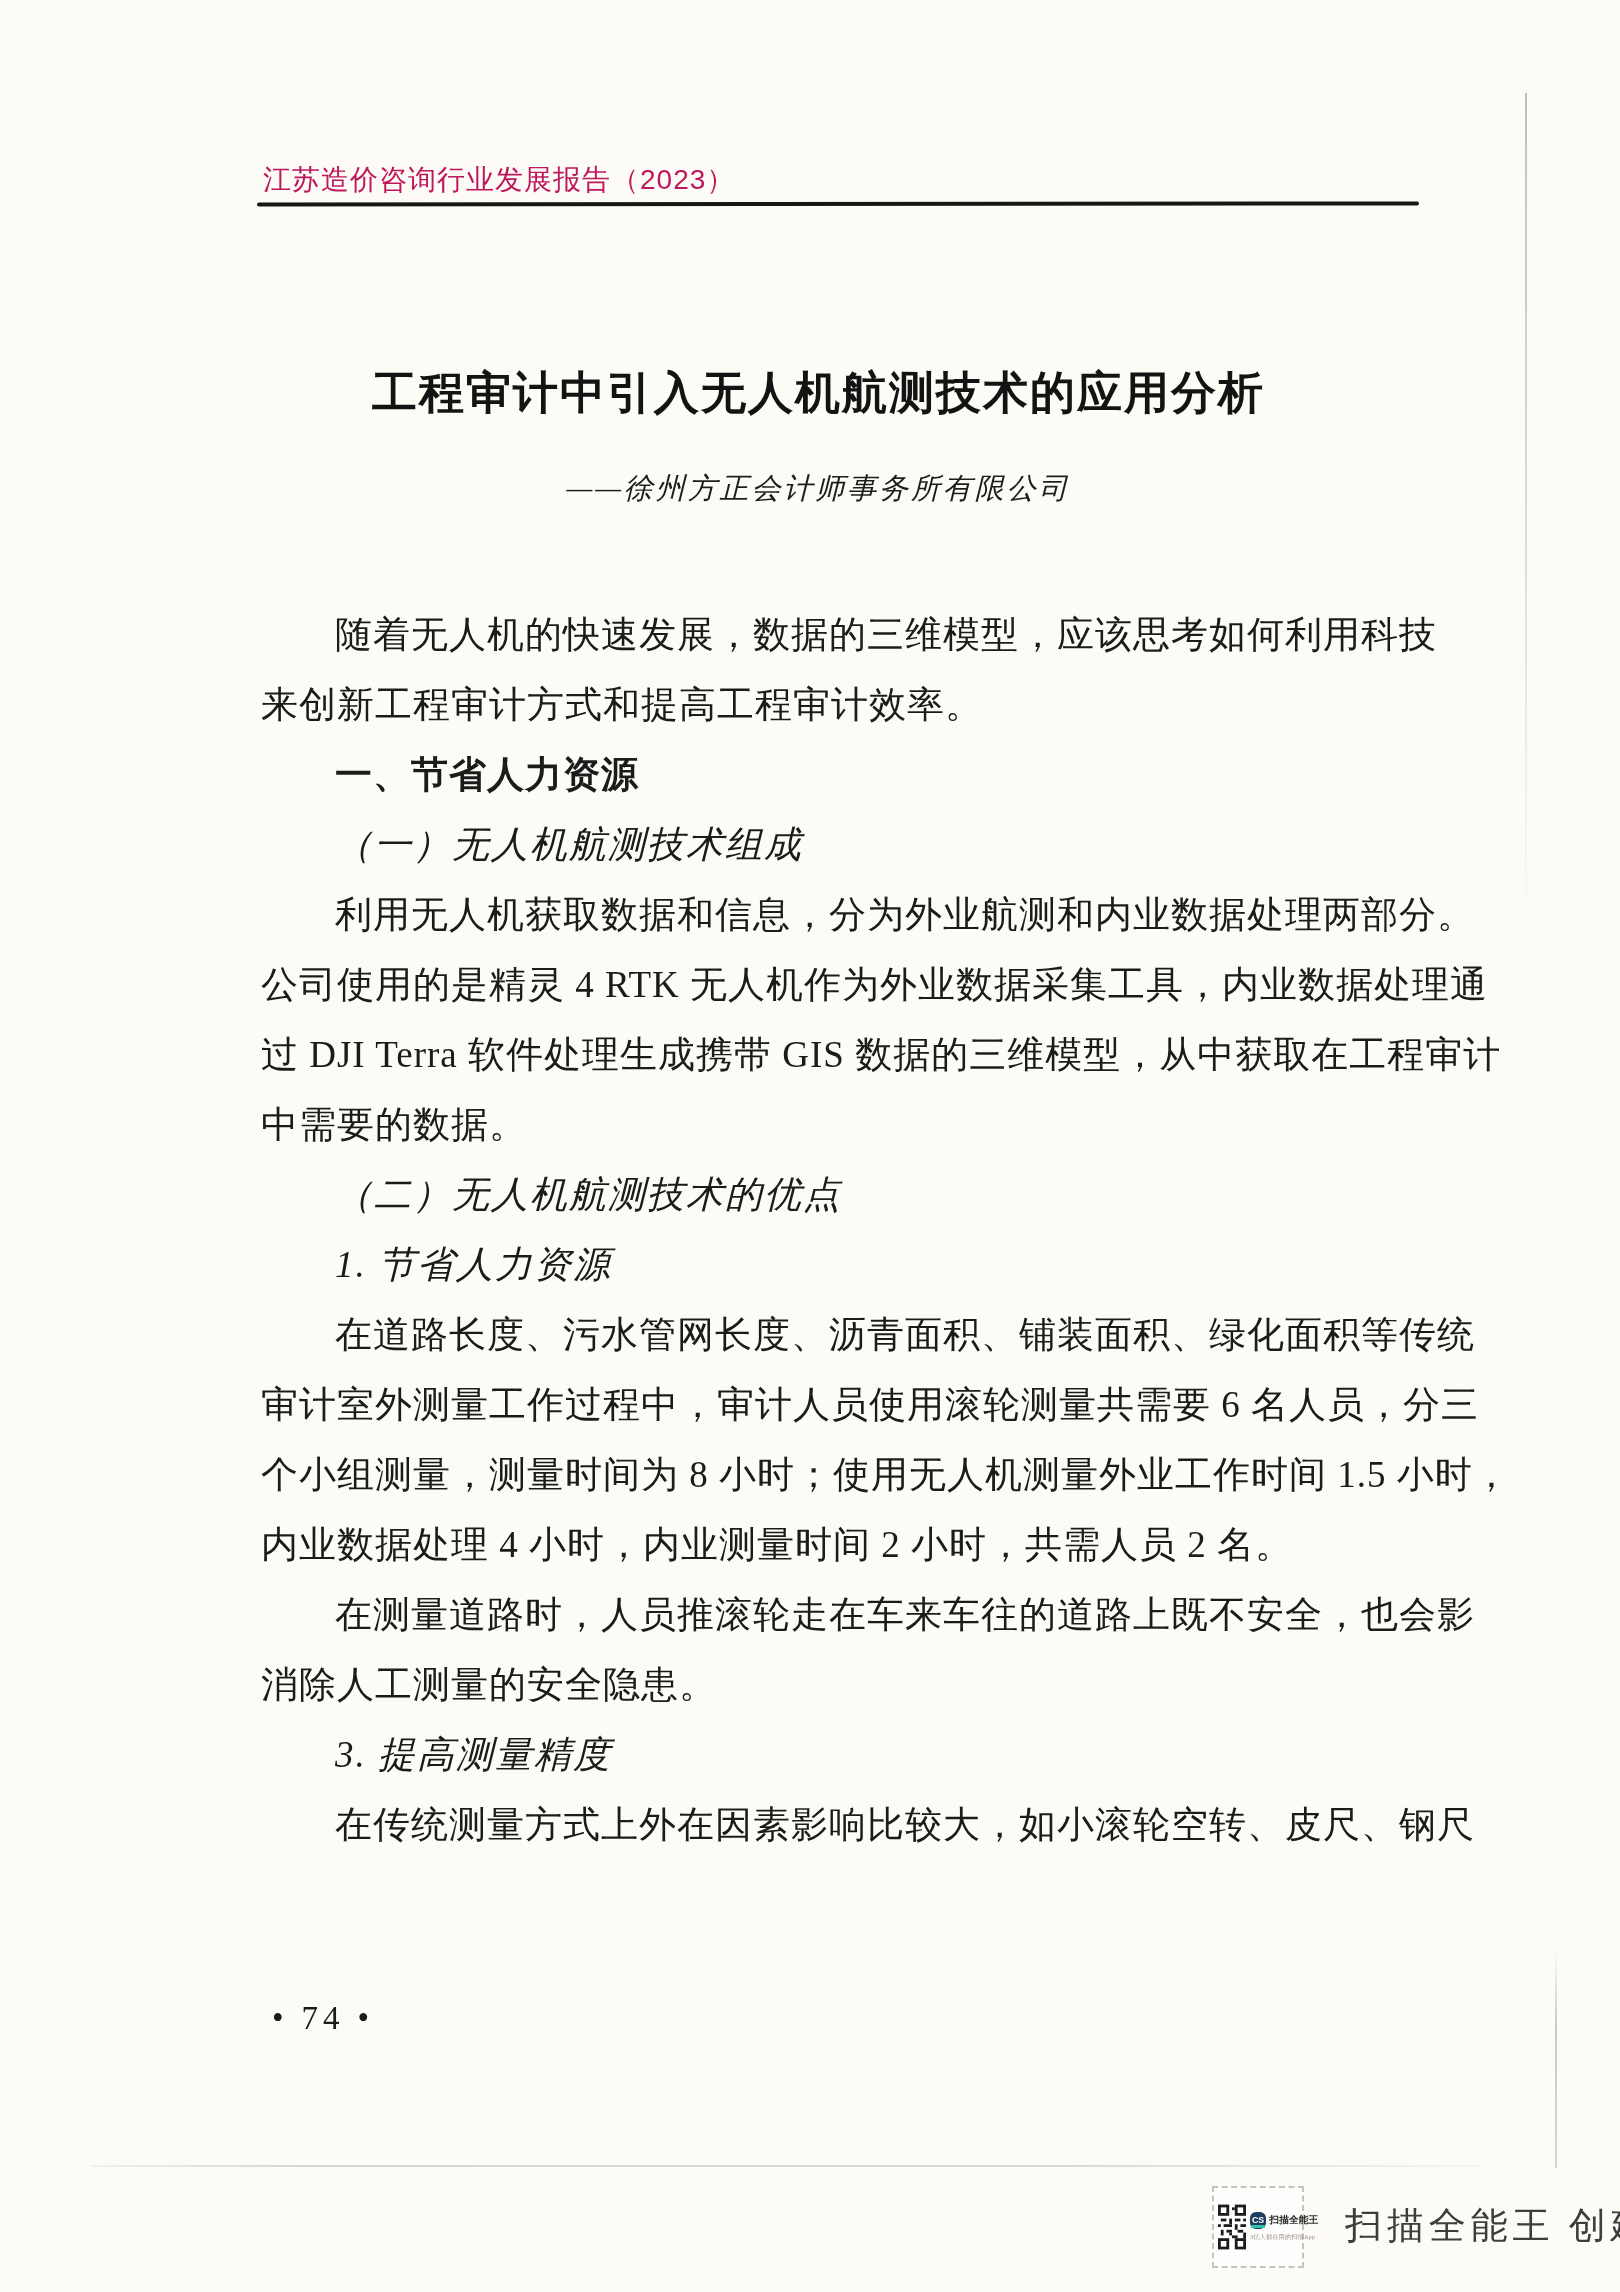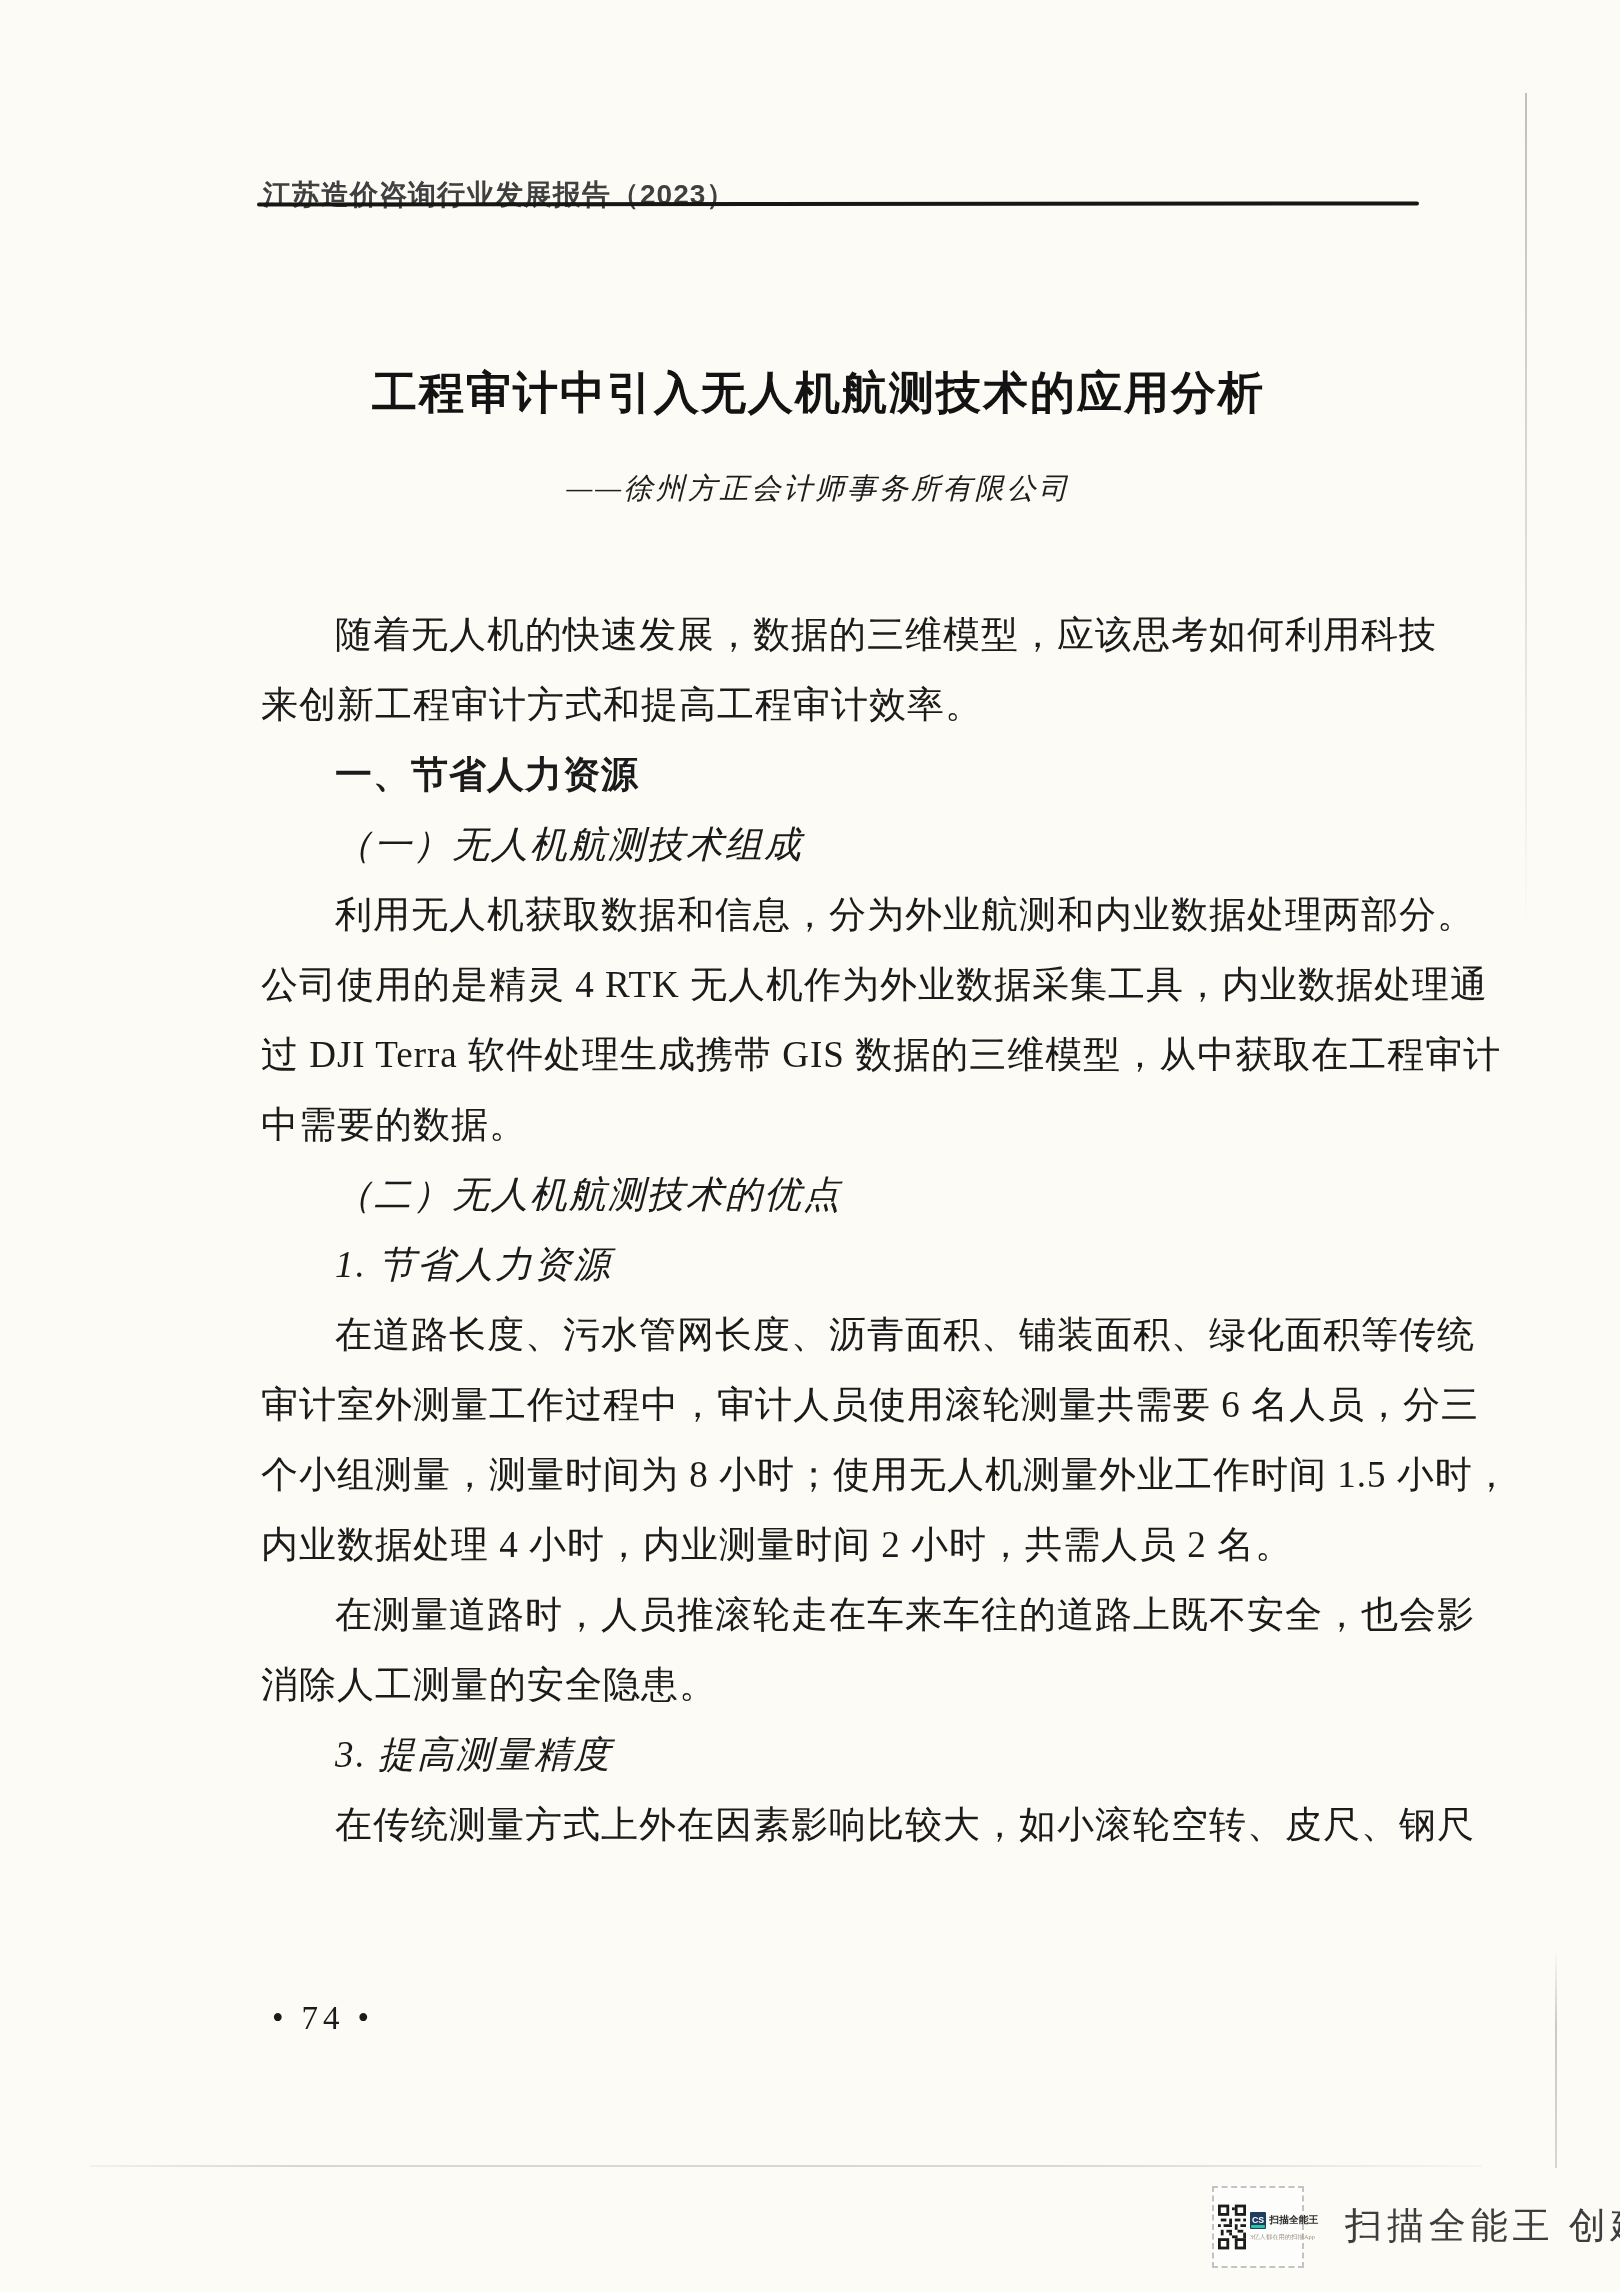--- a/index.html
+++ b/index.html
@@ -6,23 +6,23 @@
   .page{
     position:relative;
     width:1620px;height:2293px;
     background:#fcfbf5;
     overflow:hidden;
     font-family:"Liberation Serif","DejaVu Serif",serif;
     color:#1b1b1b;
   }
   
   .running-header{
-    position:absolute;left:263px;top:176px;
+    position:absolute;left:263px;top:161px;
     font-family:"Liberation Sans","DejaVu Sans",sans-serif;
-    font-weight:bold;font-size:28px;letter-spacing:1px;color:#404040;
+    font-weight:normal;font-size:28px;letter-spacing:1px;color:#be185d;
     white-space:nowrap;
   }
   .header-rule{
     position:absolute;left:257px;top:202px;width:1162px;height:3.9px;
     background:#161616;border-radius:2px;transform:rotate(-0.05deg);
   }
   
   .doc-title{
     position:absolute;left:211px;top:363px;width:1215px;
     text-align:center;
@@ -69,21 +69,21 @@
   
   .cs-badge{
     position:absolute;left:1212px;top:2186px;width:92px;height:82px;
     box-sizing:border-box;border:2px dashed #c3c3c3;background:rgba(253,253,251,.85);
     display:flex;align-items:center;gap:3.9px;padding:4.9px 3.9px;
   }
   .qr{width:28px;height:46px;flex:0 0 auto;}
   .badge-col{display:flex;flex-direction:column;justify-content:center;gap:2.9px;min-width:0;}
   .logo-row{display:flex;align-items:center;gap:2.9px;}
   .cs-logo{
-    width:16.7px;height:16.7px;border-radius:1px;background:#1d3d61;
+    width:16.7px;height:16.7px;border-radius:6px;background:#1d3d61;
     color:#ffffff;font-family:"Liberation Sans","DejaVu Sans",sans-serif;
     font-weight:bold;font-size:8.8px;line-height:1;
     display:flex;align-items:center;justify-content:center;
     position:relative;flex:0 0 auto;
   }
   .cs-logo::after{
     content:"";position:absolute;left:1px;right:1px;bottom:1px;height:2.9px;
     background:#2bc3a6;border-radius:1px;
   }
   .app-name{

